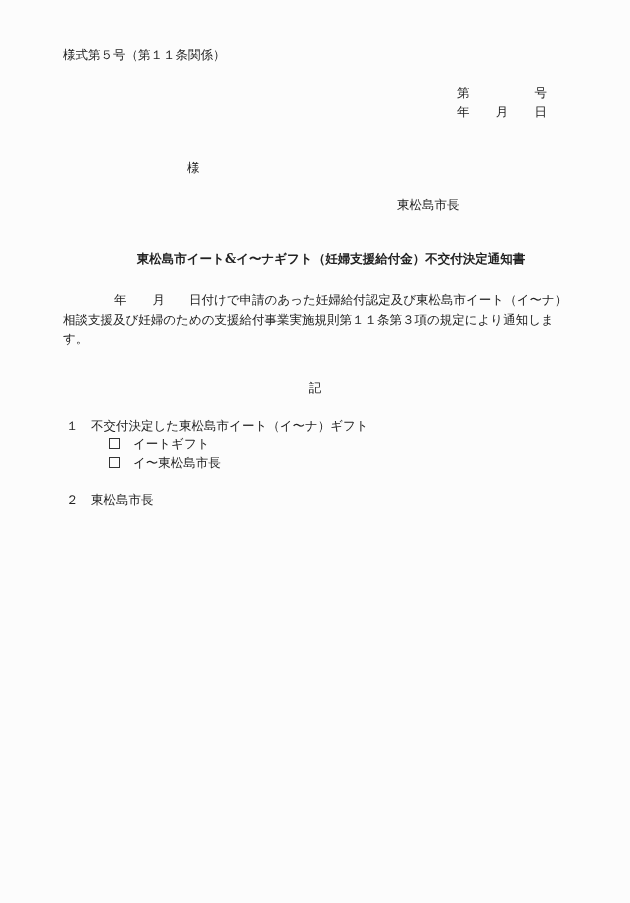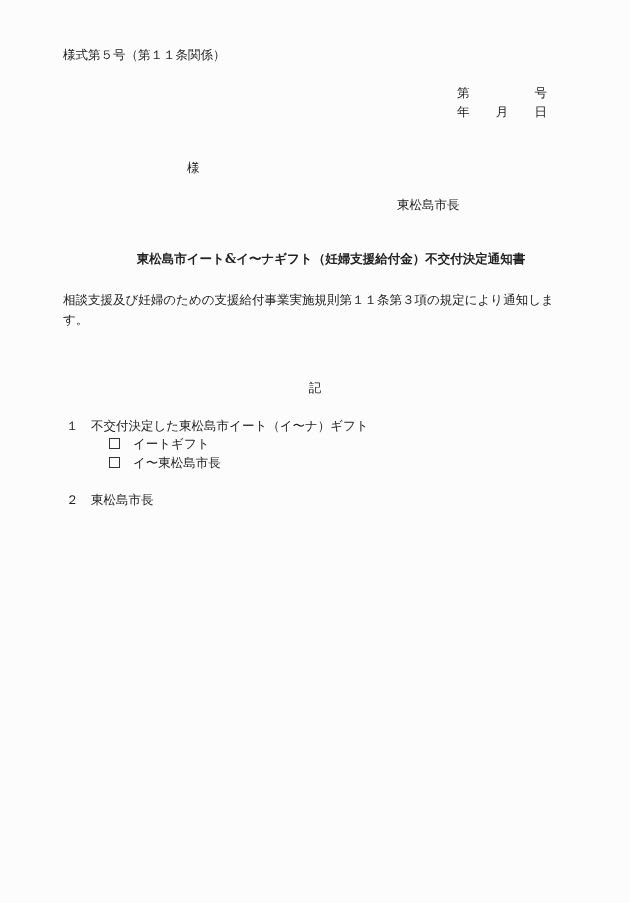--- a/index.html
+++ b/index.html
@@ -72,20 +72,23 @@
     </div>
   </div>
 
   <div class="abs addressee">様</div>
 
   <div class="abs sender">東松島市長</div>
 
   <div class="abs doc-title">東松島市イート&amp;イ〜ナギフト（妊婦支援給付金）不交付決定通知書</div>
 
   <div class="body-text">
+    <span class="line">
+      <span class="date-blank" style="width:51px"></span><span>年</span><span class="date-blank" style="width:26px"></span><span>月</span><span class="date-blank" style="width:24px"></span><span>日付けで申請のあった妊婦給付認定及び東松島市イート（イ〜ナ）</span>
+    </span>
     <span class="line">相談支援及び妊婦のための支援給付事業実施規則第１１条第３項の規定により通知しま</span>
     <span class="line">す。</span>
   </div>
 
   <div class="abs ki">記</div>
 
   <div class="abs item1">
     <span class="num">１</span><span>不交付決定した東松島市イート（イ〜ナ）ギフト</span>
   </div>
 

